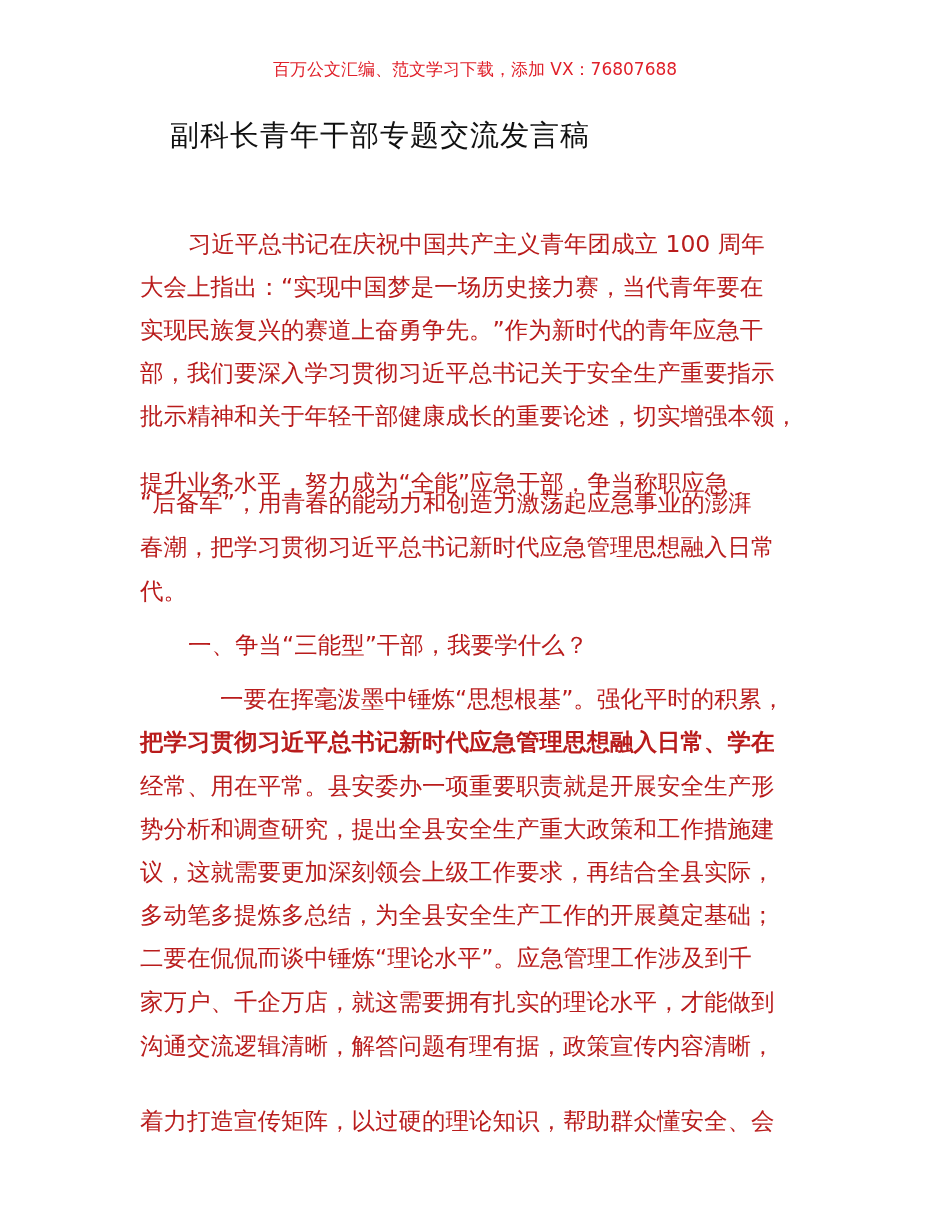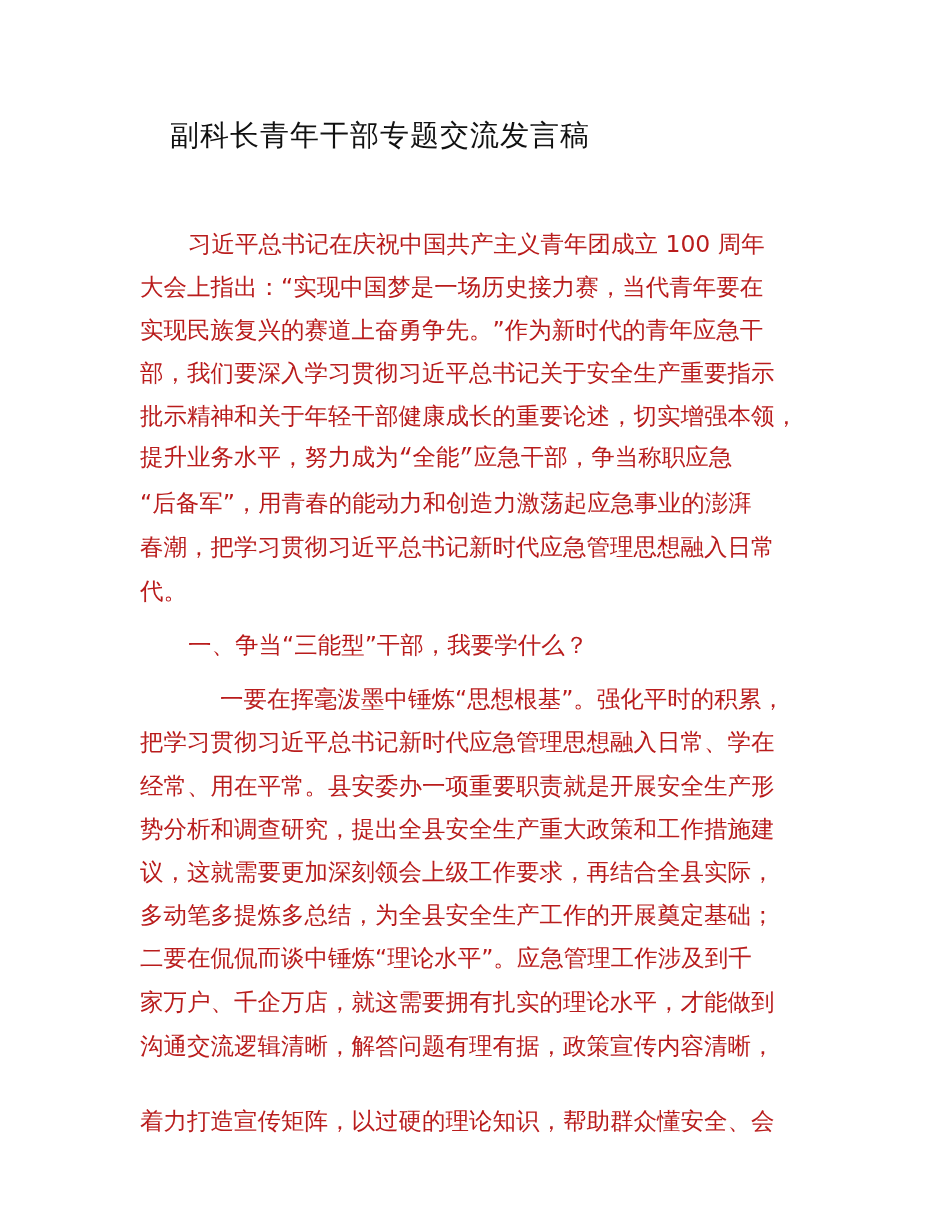--- a/index.html
+++ b/index.html
@@ -57,38 +57,39 @@
       line-height: 30px;
       color: #b91c1c;
     }
     .indent { left: 48px; }
   </style>
 </head>
 <body>
 
 <div class="page">
 
+  <div class="header-banner">百万公文汇编、范文学习下载，添加 VX：76807688</div>
 
   <div class="doc-title">副科长青年干部专题交流发言稿</div>
 
   <div class="body-text">
     <div class="line indent" style="top:229px;">习近平总书记在庆祝中国共产主义青年团成立 100 周年</div>
     <div class="line" style="top:272px;">大会上指出：“实现中国梦是一场历史接力赛，当代青年要在</div>
     <div class="line" style="top:315px;">实现民族复兴的赛道上奋勇争先。”作为新时代的青年应急干</div>
     <div class="line" style="top:358px;">部，我们要深入学习贯彻习近平总书记关于安全生产重要指示</div>
     <div class="line" style="top:401px;">批示精神和关于年轻干部健康成长的重要论述，切实增强本领，</div>
-    <div class="line" style="top:444px;font-family:Liberation Mono, monospace;">提升业务水平，努力成为“全能”应急干部，争当称职应急</div>
+    <div class="line" style="top:468px;">提升业务水平，努力成为“全能”应急干部，争当称职应急</div>
     <div class="line" style="top:488px;">“后备军”，用青春的能动力和创造力激荡起应急事业的澎湃</div>
     <div class="line" style="top:532px;">春潮，把学习贯彻习近平总书记新时代应急管理思想融入日常</div>
     <div class="line" style="top:576px;">代。</div>
 
     <div class="line indent" style="top:630px;">一、争当“三能型”干部，我要学什么？</div>
 
     <div class="line indent" style="top:684px;margin-left:32px;">一要在挥毫泼墨中锤炼“思想根基”。强化平时的积累，</div>
-    <div class="line" style="top:727px;">把学习贯彻习近平总书记新时代应急管理思想融入日常、学在</div>
+    <div class="line" style="top:727px;font-weight:bold;">把学习贯彻习近平总书记新时代应急管理思想融入日常、学在</div>
     <div class="line" style="top:771px;">经常、用在平常。县安委办一项重要职责就是开展安全生产形</div>
     <div class="line" style="top:814px;">势分析和调查研究，提出全县安全生产重大政策和工作措施建</div>
     <div class="line" style="top:857px;">议，这就需要更加深刻领会上级工作要求，再结合全县实际，</div>
     <div class="line" style="top:900px;">多动笔多提炼多总结，为全县安全生产工作的开展奠定基础；</div>
     <div class="line" style="top:943px;">二要在侃侃而谈中锤炼“理论水平”。应急管理工作涉及到千</div>
     <div class="line" style="top:987px;">家万户、千企万店，就这需要拥有扎实的理论水平，才能做到</div>
     <div class="line" style="top:1031px;">沟通交流逻辑清晰，解答问题有理有据，政策宣传内容清晰，</div>
     <div class="line" style="top:1106px;">着力打造宣传矩阵，以过硬的理论知识，帮助群众懂安全、会</div>
   </div>
 

